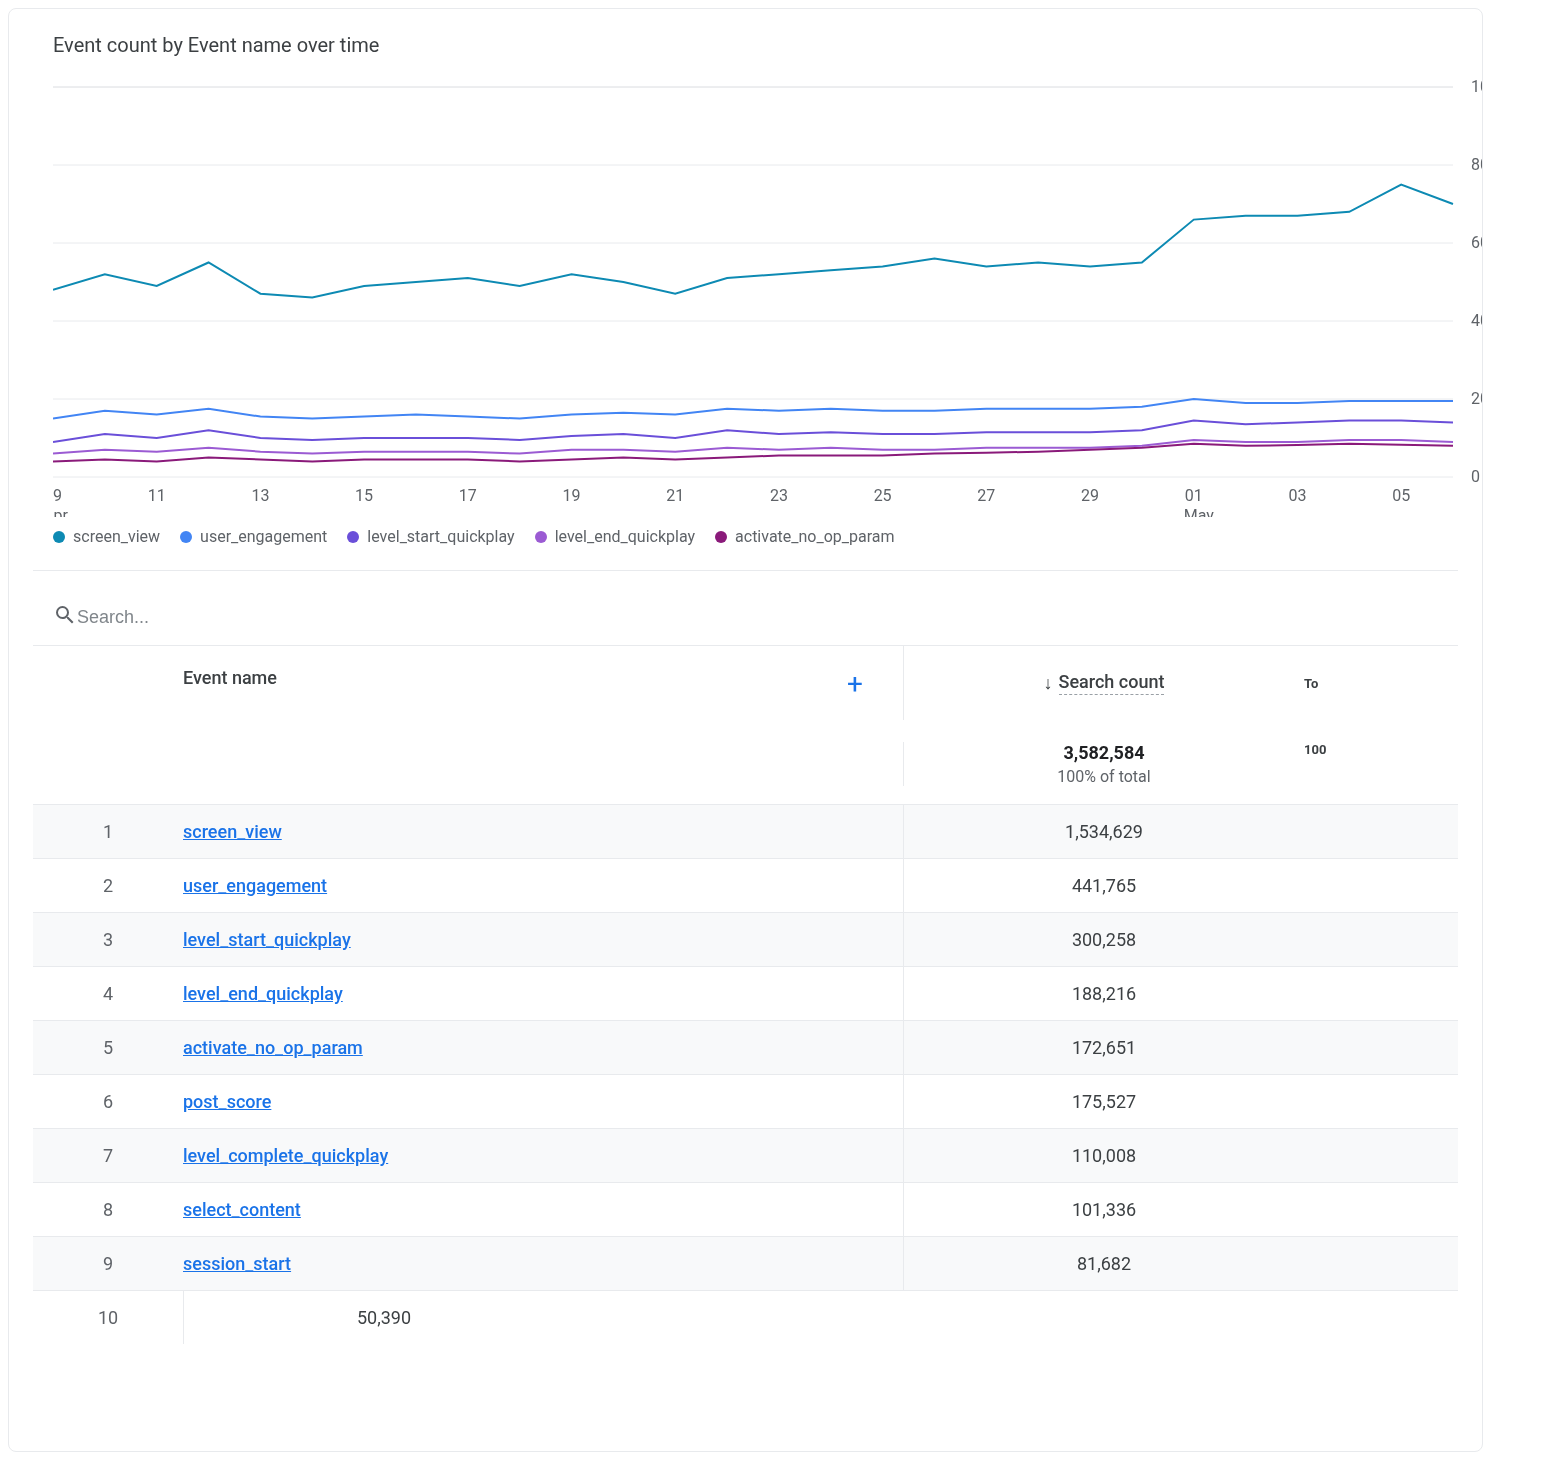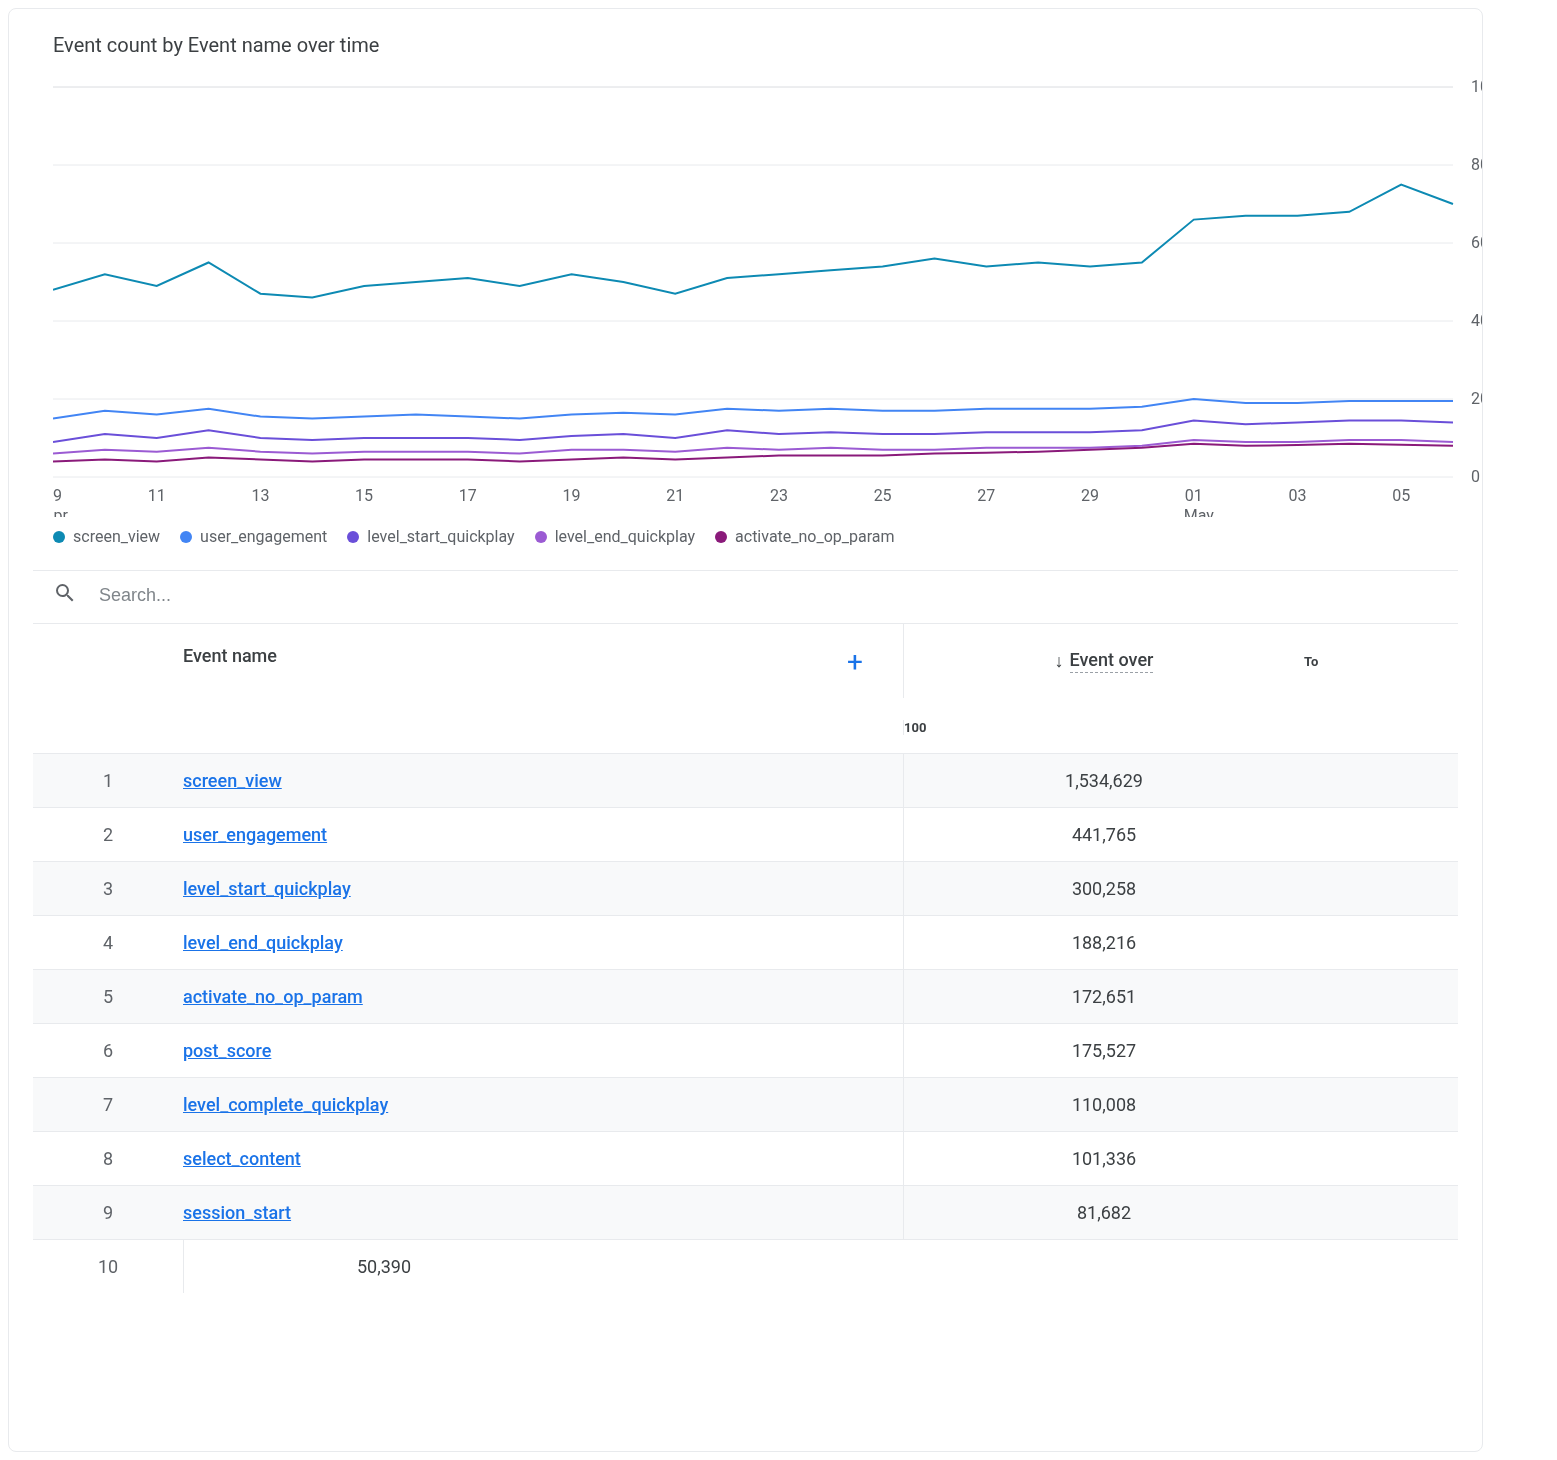--- a/index.html
+++ b/index.html
@@ -20,21 +20,21 @@
   .grid-line-top { stroke: #dadce0; stroke-width: 1; }
   .axis-label { font-size: 16px; fill: #5f6368; }
   .x-axis-label { text-anchor: middle; }
   .y-axis-label { text-anchor: start; }
   .month-label { font-size: 16px; fill: #5f6368; text-anchor: start; }
   .series-line { fill: none; stroke-width: 2; }
   .legend { display: flex; flex-wrap: wrap; gap: 20px; align-items: center; padding: 10px 0 24px 20px; }
   .legend-item { display: flex; align-items: center; gap: 8px; font-size: 16px; color: #5f6368; }
   .legend-dot { width: 12px; height: 12px; border-radius: 50%; }
 
-  .search-bar { display: flex; align-items: center; gap: 22px; padding: 10px 0 14px 20px; border-top: 1px solid #e8eaed; margin-left: 0; }
+  .search-bar { display: flex; align-items: center; gap: 0; padding: 32px 0 14px 20px; border-top: 1px solid #e8eaed; margin-left: 0; }
   .search-bar svg { width: 24px; height: 24px; }
   .search-input { border: none; outline: none; font-size: 18px; color: #3c4043; flex: 1; }
   .search-input::placeholder { color: #80868b; }
 
   .table { border-top: 1px solid #e8eaed; }
   .thead-row { display: flex; height: 74px; align-items: center; }
   .col-rank { width: 150px; text-align: center; font-size: 18px; color: #5f6368; }
   .col-name { flex: 0 0 720px; font-size: 18px; color: #3c4043; font-weight: 500; display:flex; align-items:center; }
   .col-name-head { display: flex; align-items: flex-start; justify-content: space-between; padding-right: 40px; }
   .add-btn { color: #1a73e8; font-size: 28px; font-weight: 400; cursor: pointer; }
@@ -131,29 +131,33 @@
   <div class="table">
     <div class="thead-row">
       <div class="col-rank"></div>
       <div class="col-name col-name-head">
         <span>Event name</span>
         <span class="add-btn">+</span>
       </div>
       <div class="vsep"></div>
       <div class="col-count col-count-head">
         <span class="arrow-down">↓</span>
-        <span class="dash-under">Event over</span>
+        <span class="dash-under">Search count</span>
       </div>
       <div class="col-extra">To</div>
     </div>
 
     <div class="totals-row">
       <div class="col-rank"></div>
       <div class="col-name"></div>
       <div class="vsep"></div>
+      <div class="col-count">
+        <div class="total-val">3,582,584</div>
+        <div class="total-sub">100% of total</div>
+      </div>
       <div class="col-extra">100</div>
     </div>
 
     <div id="data-rows">
         <div class="data-row stripe">
     <div class="col-rank">1</div>
     <div class="col-name">
       <a href="#" class="event-link">screen_view</a>
     </div>
     <div class="vsep"></div>

